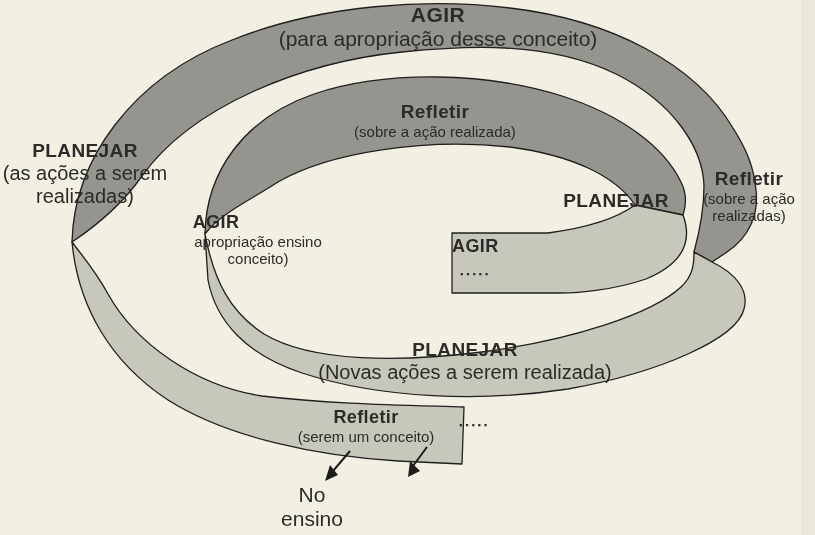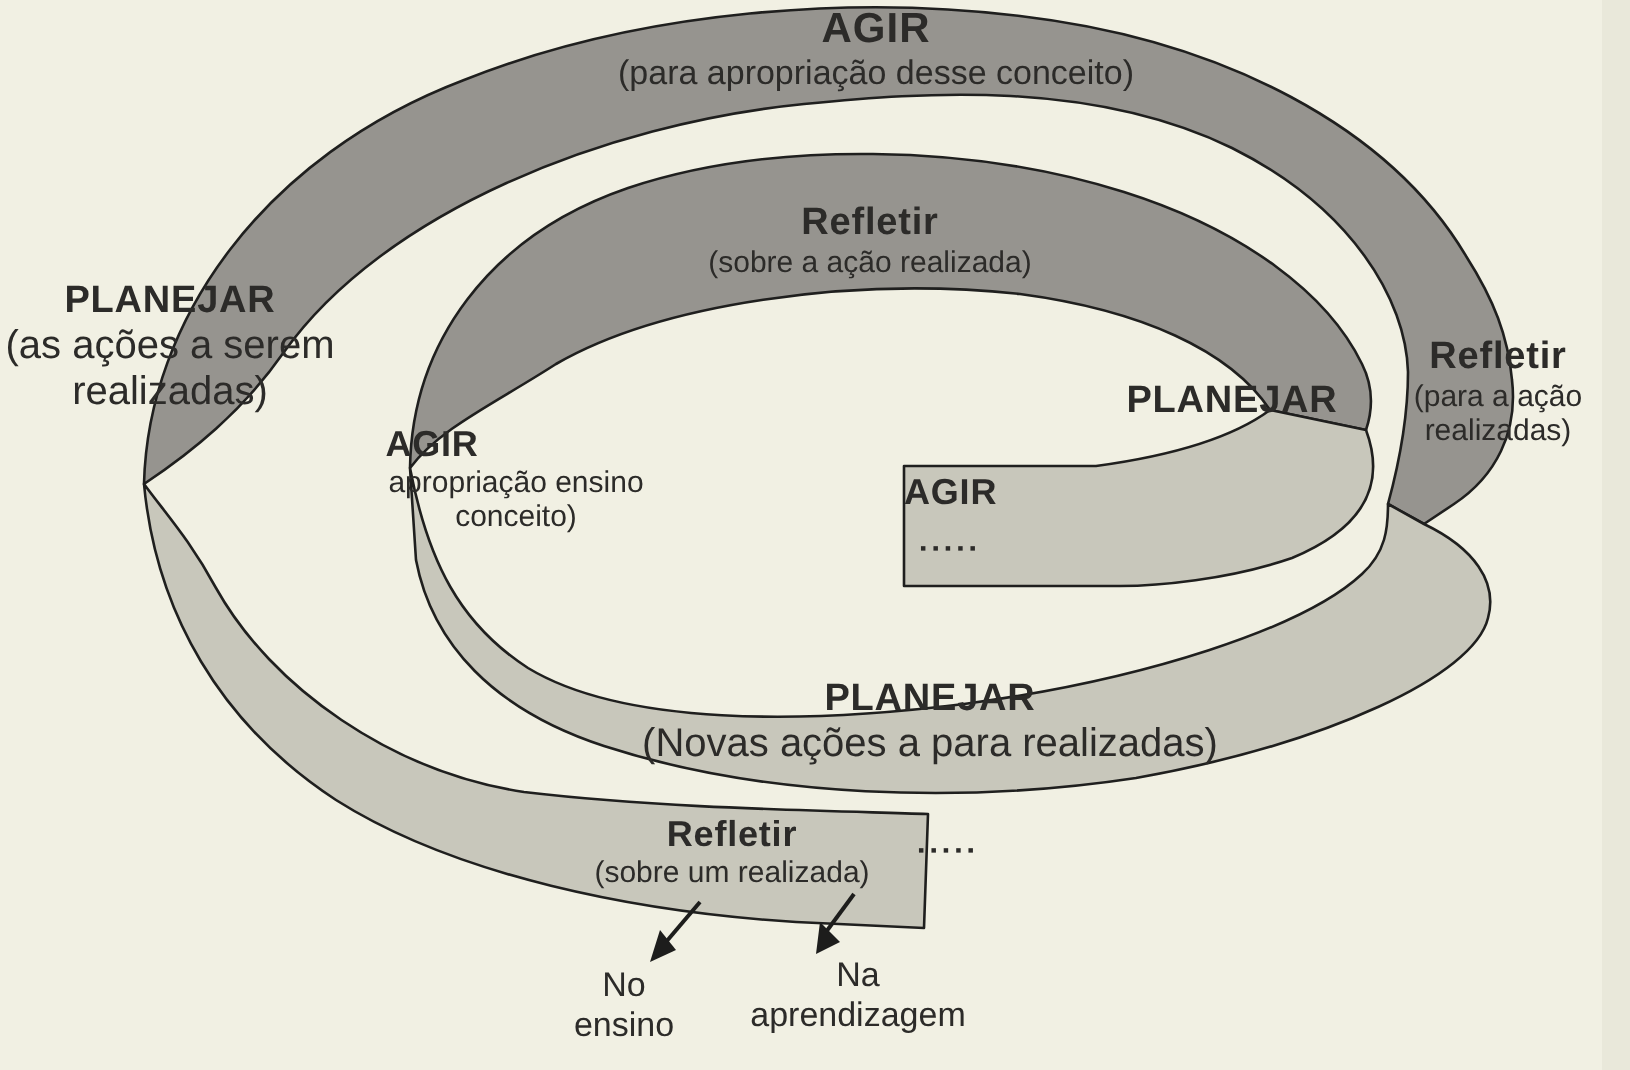--- a/index.html
+++ b/index.html
@@ -4,21 +4,21 @@
 <style>
   html,body{margin:0;padding:0;}
   body{font-family:"Liberation Sans", sans-serif;}
   .canvas{position:relative;width:815px;height:535px;overflow:hidden;background:#f97316;}
   .canvas svg{position:absolute;left:0;top:0;}
   .lbl{position:absolute;text-align:center;color:#2c2b29;line-height:1.15;z-index:5;}
   .lbl .title{font-weight:bold;}
   .t21{font-size:21px;letter-spacing:.5px;}
   .t19{font-size:19px;letter-spacing:.4px;}
   .t18{font-size:18px;letter-spacing:.4px;}
-  .s17{font-size:17px;}
+  .s17{font-size:21px;}
   .s16{font-size:20px;}
   .s15{font-size:15px;}
   .dots{font-size:9px;letter-spacing:3px;color:#2c2b29;}
   .left-align{text-align:left;}
 </style>
 </head>
 <body>
 
 <div class="canvas">
 
@@ -116,37 +116,33 @@
     <div class="title t19">PLANEJAR</div>
   </div>
 
   <div class="lbl left-align" style="left:452px;top:236px;width:120px">
     <div class="title t18">AGIR</div>
     <div class="dots" style="margin-top:12px;margin-left:8px">▪▪▪▪▪</div>
   </div>
 
   <div class="lbl" style="left:682px;top:168px;width:134px">
     <div class="title t19">Refletir</div>
-    <div class="s15">(para a ação</div>
+    <div class="s15">(sobre a ação</div>
     <div class="s15">realizadas)</div>
   </div>
 
   <div class="lbl" style="left:300px;top:339px;width:330px">
     <div class="title t19">PLANEJAR</div>
-    <div class="s16">(Novas ações a para realizadas)</div>
+    <div class="s16">(Novas ações a serem realizada)</div>
   </div>
 
   <div class="lbl" style="left:270px;top:407px;width:192px">
     <div class="title t18">Refletir</div>
-    <div class="s15">(sobre um realizada)</div>
+    <div class="s15">(serem um conceito)</div>
   </div>
   <div class="lbl dots" style="left:459px;top:420px;width:60px;text-align:left">▪▪▪▪▪</div>
 
   <div class="lbl s17" style="left:270px;top:483px;width:84px">
     <div>No</div>
     <div>ensino</div>
   </div>
-  <div class="lbl s17" style="left:356px;top:478px;width:146px">
-    <div>Na</div>
-    <div>aprendizagem</div>
-  </div>
 
 </div>
 
 </body></html>

